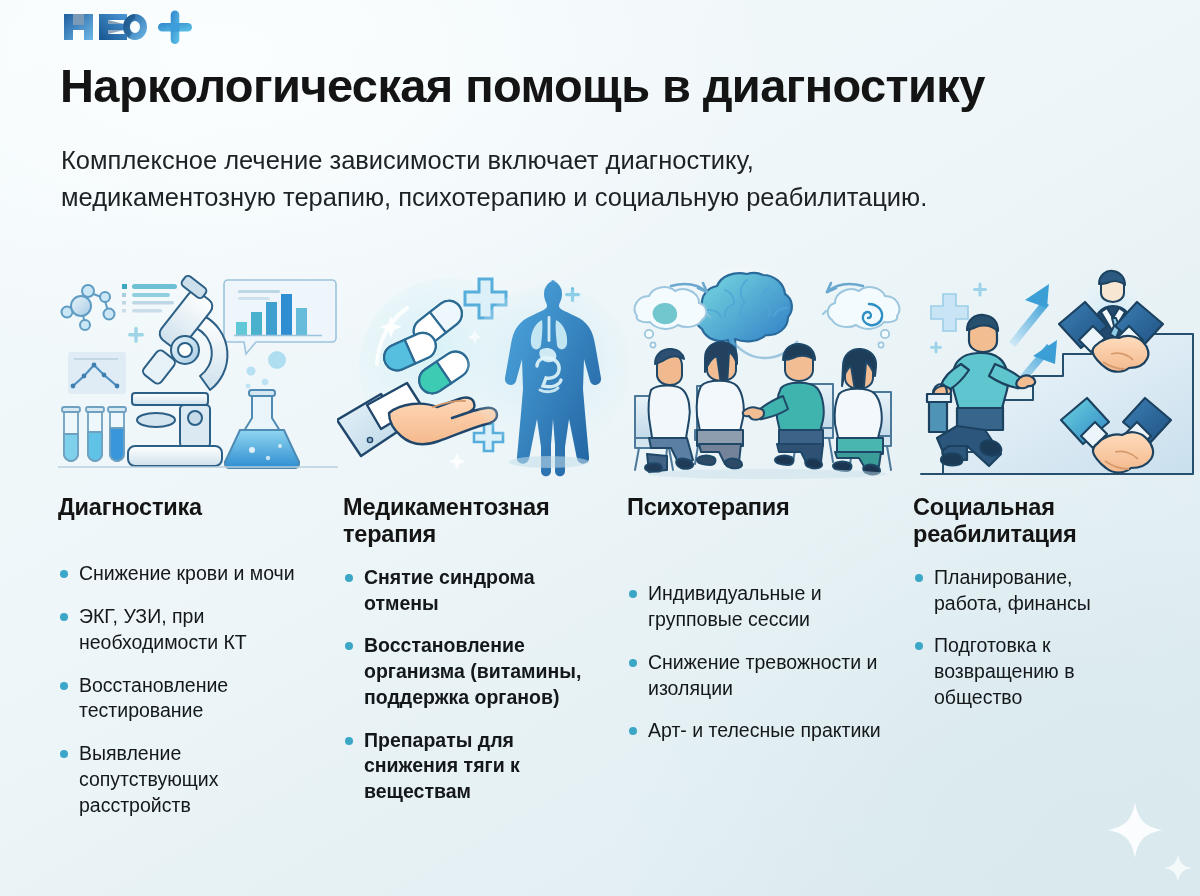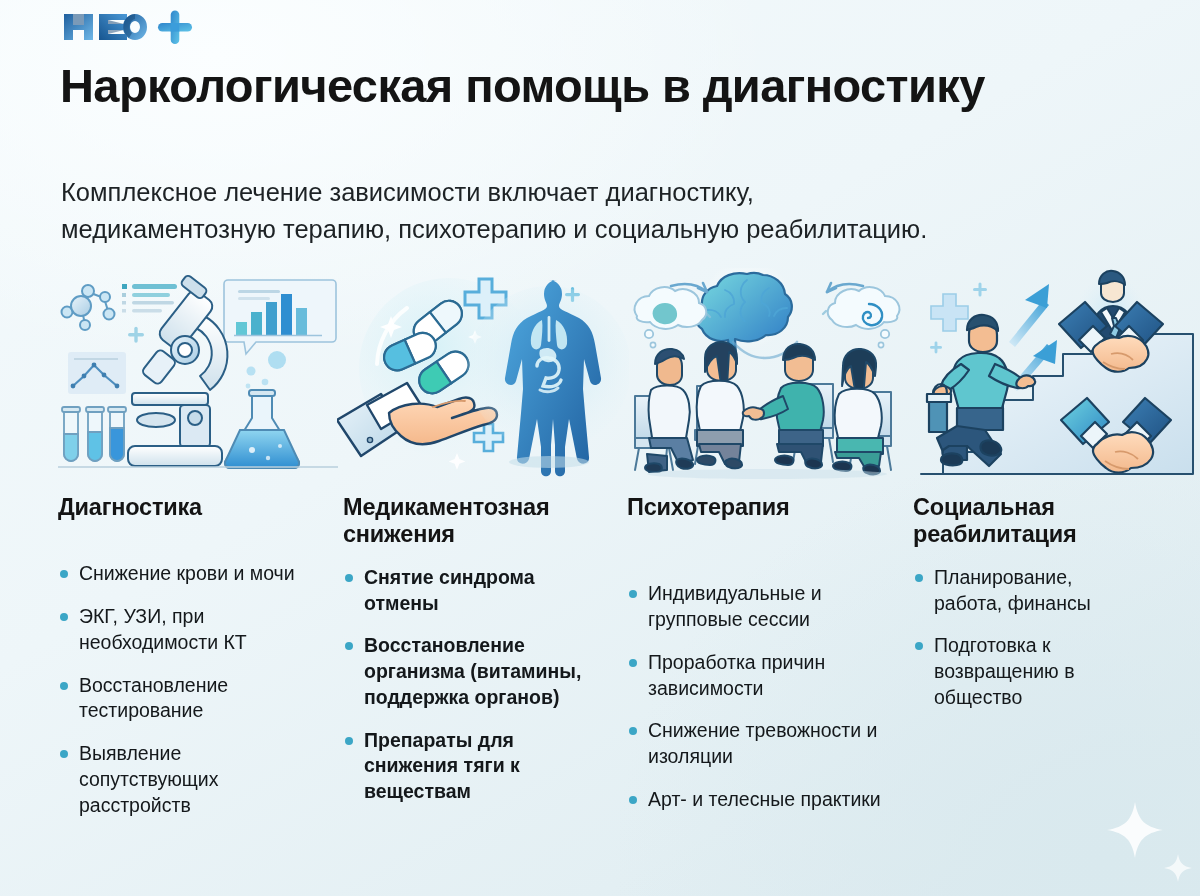--- a/index.html
+++ b/index.html
@@ -35,21 +35,20 @@
     font-size:47px; font-weight:bold; letter-spacing:-0.6px;
     color:#141414; line-height:1.12;
     white-space:nowrap;
   }
 
   #subtitle{
     position:absolute; left:61px; top:142px;
     width:880px;
     font-size:25.5px; font-weight:400; color:#1d2225;
     line-height:1.44;
-    margin-top:32px;
   }
 
   
   #columns{
     position:absolute; left:0; top:268px;
     width:964px; height:628px;
     display:flex;
   }
   .col{
     position:relative;
@@ -341,21 +340,21 @@
             <path d="M205,52 c-8,4 -12,14 -11,24 1,7 9,7 10,1 1,-9 2,-18 1,-25 z M219,52 c8,4 12,14 11,24 -1,7 -9,7 -10,1 -1,-9 -2,-18 -1,-25 z" fill="#cdeef6" opacity=".92"></path>
             <rect x="210.6" y="48" width="2.8" height="26" rx="1.4" fill="#e4f7fb" opacity=".9"></rect>
 
             <path d="M203,82 c6,-4 14,-2 16,4 2,6 -4,9 -9,8 -6,-1 -9,-7 -7,-12 z" fill="#dff4f9" opacity=".9"></path>
             <path d="M200,98 c0,-6 6,-9 12,-8 7,1 11,6 10,12 -1,7 -8,9 -13,8 l-3,8 c8,2 16,0 18,-6" fill="none" stroke="#e2f6fa" stroke-width="3.4" stroke-linecap="round" opacity=".9"></path>
             <path d="M203,122 c6,3 14,2 18,-2" fill="none" stroke="#e2f6fa" stroke-width="3" stroke-linecap="round" opacity=".85"></path>
             <ellipse cx="212" cy="194" rx="40" ry="6" fill="#c5dfe9" opacity=".55"></ellipse>
           </g>
         </svg>
       </div>
-      <h2 class="col-head">Медикаментозная снижения</h2>
+      <h2 class="col-head">Медикаментозная терапия</h2>
       <ul class="bullets">
         <li>Снятие синдрома отмены</li>
         <li>Восстановление организма (витамины, поддержка органов)</li>
         <li>Препараты для снижения тяги к веществам</li>
       </ul>
     </div>
 
     <div class="col">
       <div class="art">
         <svg viewBox="0 0 292 212">
@@ -475,21 +474,20 @@
             <path d="M214,184 h46 l-2,14 -14,2 -6,-10 -22,0 z" fill="#3a9d97"></path>
             <path d="M212,198 c0,-4 10,-6 16,-3 4,2 3,8 -3,8 -7,0 -13,-2 -13,-5 z" fill="#1c3550"></path>
             <path d="M244,198 c4,-3 14,-1 15,4 1,4 -7,6 -13,3 -4,-1 -5,-6 -2,-7 z" fill="#1c3550"></path>
           </g>
           <ellipse cx="146" cy="206" rx="120" ry="5" fill="#c7dde8" opacity=".45"></ellipse>
         </svg>
       </div>
       <h2 class="col-head">Психотерапия</h2>
       <ul class="bullets">
         <li>Индивидуальные и групповые сессии</li>
-        <li>Проработка причин зависимости</li>
         <li>Снижение тревожности и изоляции</li>
         <li>Арт- и телесные практики</li>
       </ul>
     </div>
 
     <div class="col">
       <div class="art">
         <svg viewBox="0 0 292 212">
           <defs>
             <linearGradient id="g4arrow" x1="0" y1="1" x2="1" y2="0">

